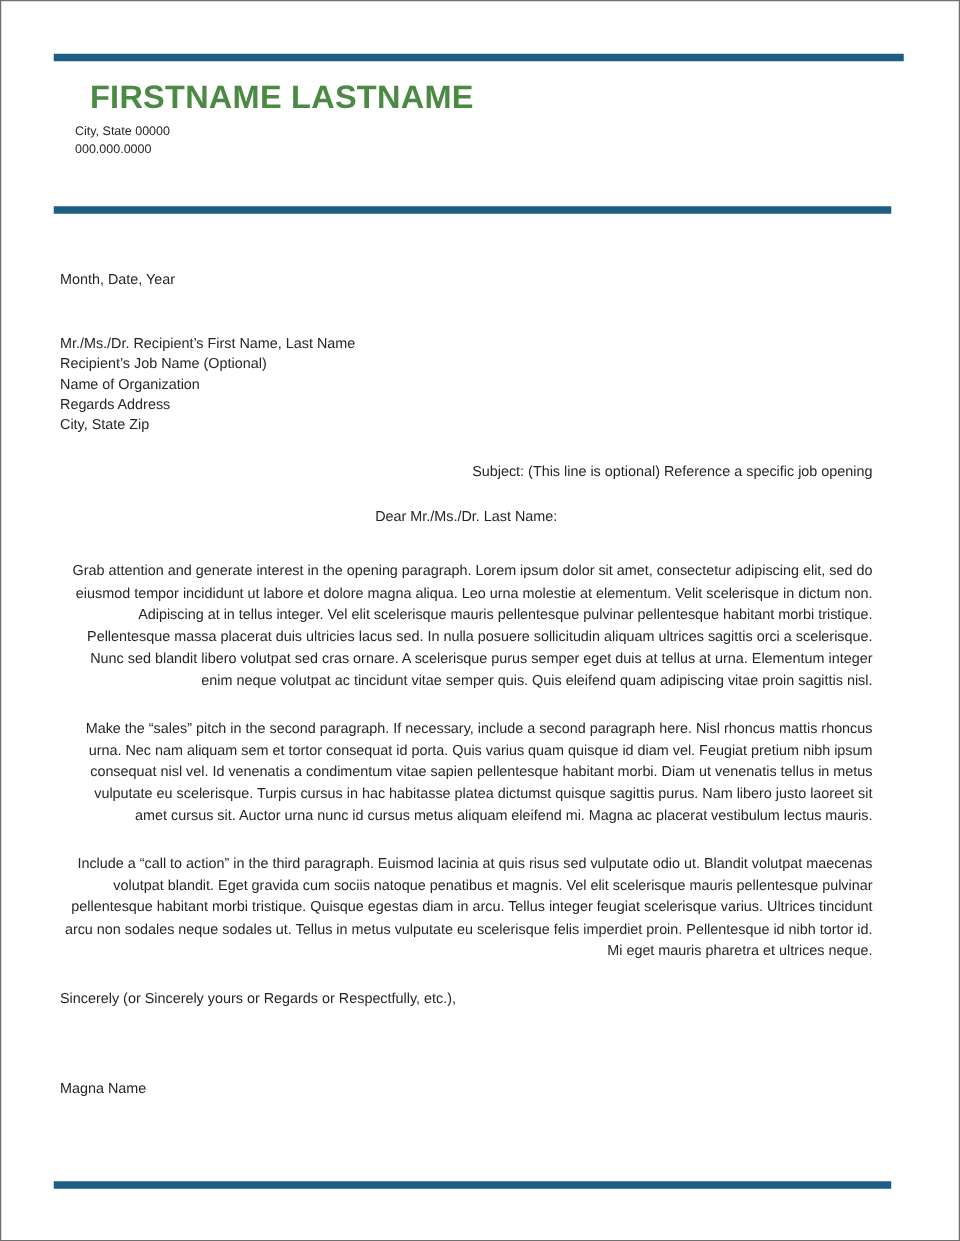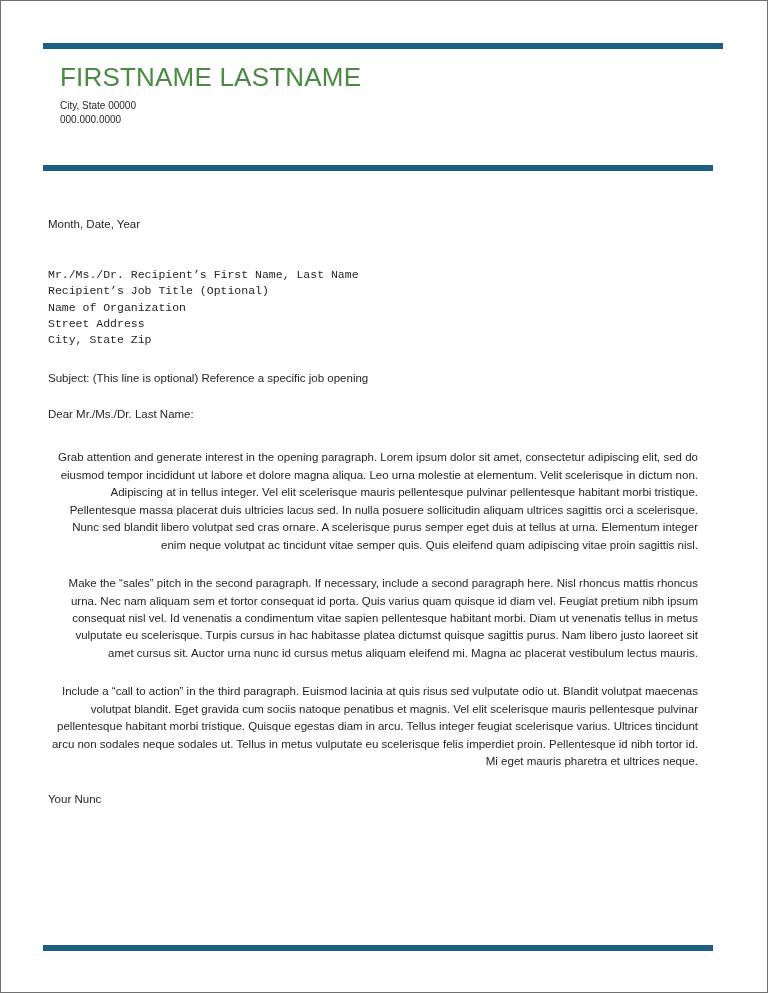--- a/index.html
+++ b/index.html
@@ -51,25 +51,25 @@
 
   
   .letterhead {
     position: absolute;
     left: 59px;
     top: 62px;
     width: 640px;
   }
   .name-heading {
     font-size: 26px;
-    font-weight: normal;
+    font-weight: bold;
     color: #4a8a43;
     letter-spacing: 0.2px;
     line-height: 1.15;
-    margin: 0 0 6px 0;
+    margin: 0 0 6px 12px;
     white-space: nowrap;
   }
   .contact-line {
     font-size: 10px;
     color: #262626;
     line-height: 1.45;
   }
 
   
   .letter {
@@ -85,27 +85,28 @@
     margin: 0;
   }
   .date-line {
     margin-bottom: 34px;
   }
   .recipient-line {
     line-height: 1.42;
   }
   .recipient-block {
     margin-bottom: 22px;
-    font-family: Liberation Mono, monospace;
   }
   .subject-line {
     margin-bottom: 21px;
+    text-align: right;
   }
   .salutation {
     margin-bottom: 26px;
+    text-align: center;
   }
   .body-paragraph {
     margin: 0 0 21px 0;
     text-align: right;
     line-height: 1.52;
   }
   .closing {
     margin: 0 0 56px 0;
   }
   .signature-name {
@@ -129,37 +130,38 @@
   </div>
 
   <div class="rule rule-mid"></div>
 
   <div class="letter">
 
     <div class="block date-line">Month, Date, Year</div>
 
     <div class="recipient-block">
       <div class="block recipient-line">Mr./Ms./Dr. Recipient’s First Name, Last Name</div>
-      <div class="block recipient-line">Recipient’s Job Title (Optional)</div>
+      <div class="block recipient-line">Recipient’s Job Name (Optional)</div>
       <div class="block recipient-line">Name of Organization</div>
-      <div class="block recipient-line">Street Address</div>
+      <div class="block recipient-line">Regards Address</div>
       <div class="block recipient-line">City, State Zip</div>
     </div>
 
     <div class="block subject-line">Subject: (This line is optional) Reference a specific job opening</div>
 
     <div class="block salutation">Dear Mr./Ms./Dr. Last Name:</div>
 
     <p class="body-paragraph">Grab attention and generate interest in the opening paragraph. Lorem ipsum dolor sit amet, consectetur adipiscing elit, sed do eiusmod tempor incididunt ut labore et dolore magna aliqua. Leo urna molestie at elementum. Velit scelerisque in dictum non. Adipiscing at in tellus integer. Vel elit scelerisque mauris pellentesque pulvinar pellentesque habitant morbi tristique. Pellentesque massa placerat duis ultricies lacus sed. In nulla posuere sollicitudin aliquam ultrices sagittis orci a scelerisque. Nunc sed blandit libero volutpat sed cras ornare. A scelerisque purus semper eget duis at tellus at urna. Elementum integer enim neque volutpat ac tincidunt vitae semper quis. Quis eleifend quam adipiscing vitae proin sagittis nisl.</p>
 
     <p class="body-paragraph">Make the “sales” pitch in the second paragraph. If necessary, include a second paragraph here. Nisl rhoncus mattis rhoncus urna. Nec nam aliquam sem et tortor consequat id porta. Quis varius quam quisque id diam vel. Feugiat pretium nibh ipsum consequat nisl vel. Id venenatis a condimentum vitae sapien pellentesque habitant morbi. Diam ut venenatis tellus in metus vulputate eu scelerisque. Turpis cursus in hac habitasse platea dictumst quisque sagittis purus. Nam libero justo laoreet sit amet cursus sit. Auctor urna nunc id cursus metus aliquam eleifend mi. Magna ac placerat vestibulum lectus mauris.</p>
 
     <p class="body-paragraph">Include a “call to action” in the third paragraph. Euismod lacinia at quis risus sed vulputate odio ut. Blandit volutpat maecenas volutpat blandit. Eget gravida cum sociis natoque penatibus et magnis. Vel elit scelerisque mauris pellentesque pulvinar pellentesque habitant morbi tristique. Quisque egestas diam in arcu. Tellus integer feugiat scelerisque varius. Ultrices tincidunt arcu non sodales neque sodales ut. Tellus in metus vulputate eu scelerisque felis imperdiet proin. Pellentesque id nibh tortor id. Mi eget mauris pharetra et ultrices neque.</p>
 
+    <div class="block closing">Sincerely (or Sincerely yours or Regards or Respectfully, etc.),</div>
 
-    <div class="block signature-name">Your Nunc</div>
+    <div class="block signature-name">Magna Name</div>
 
 
   </div>
 
   <div class="rule rule-bottom"></div>
 
 </div>
 
 </body></html>

